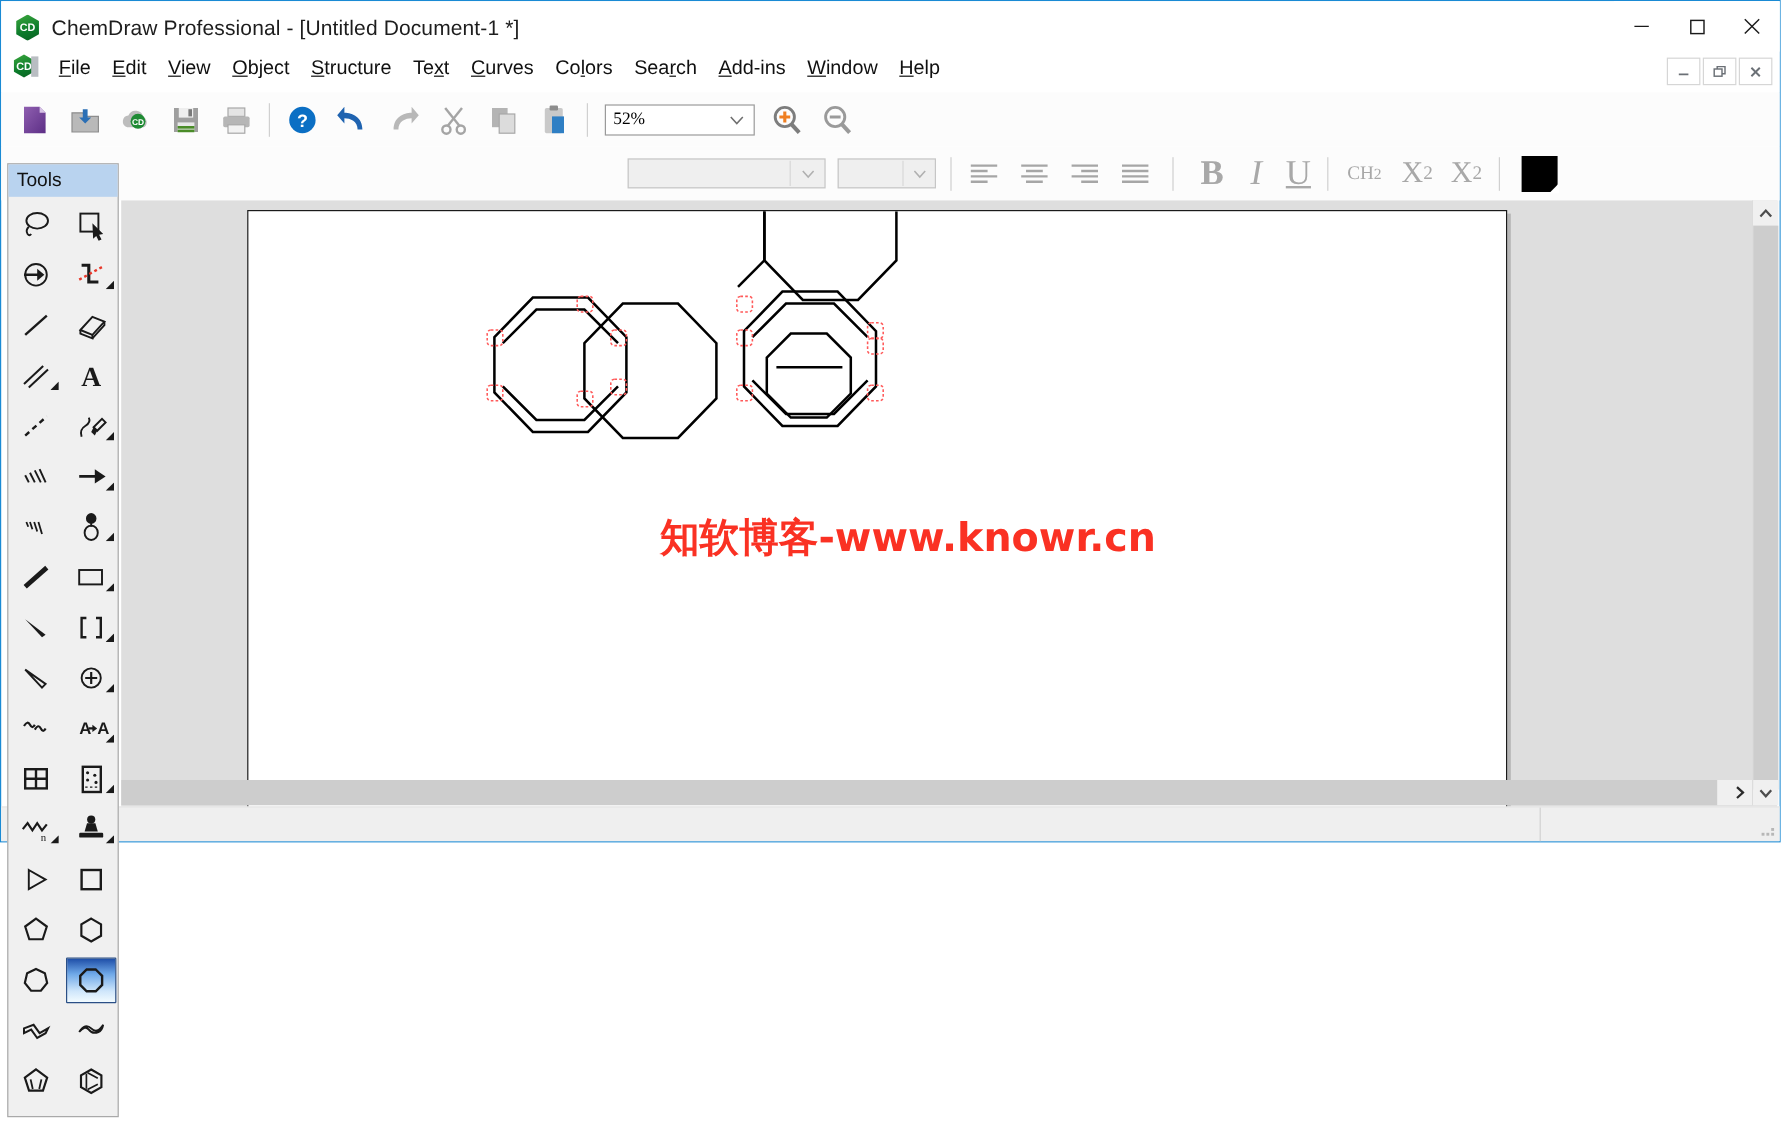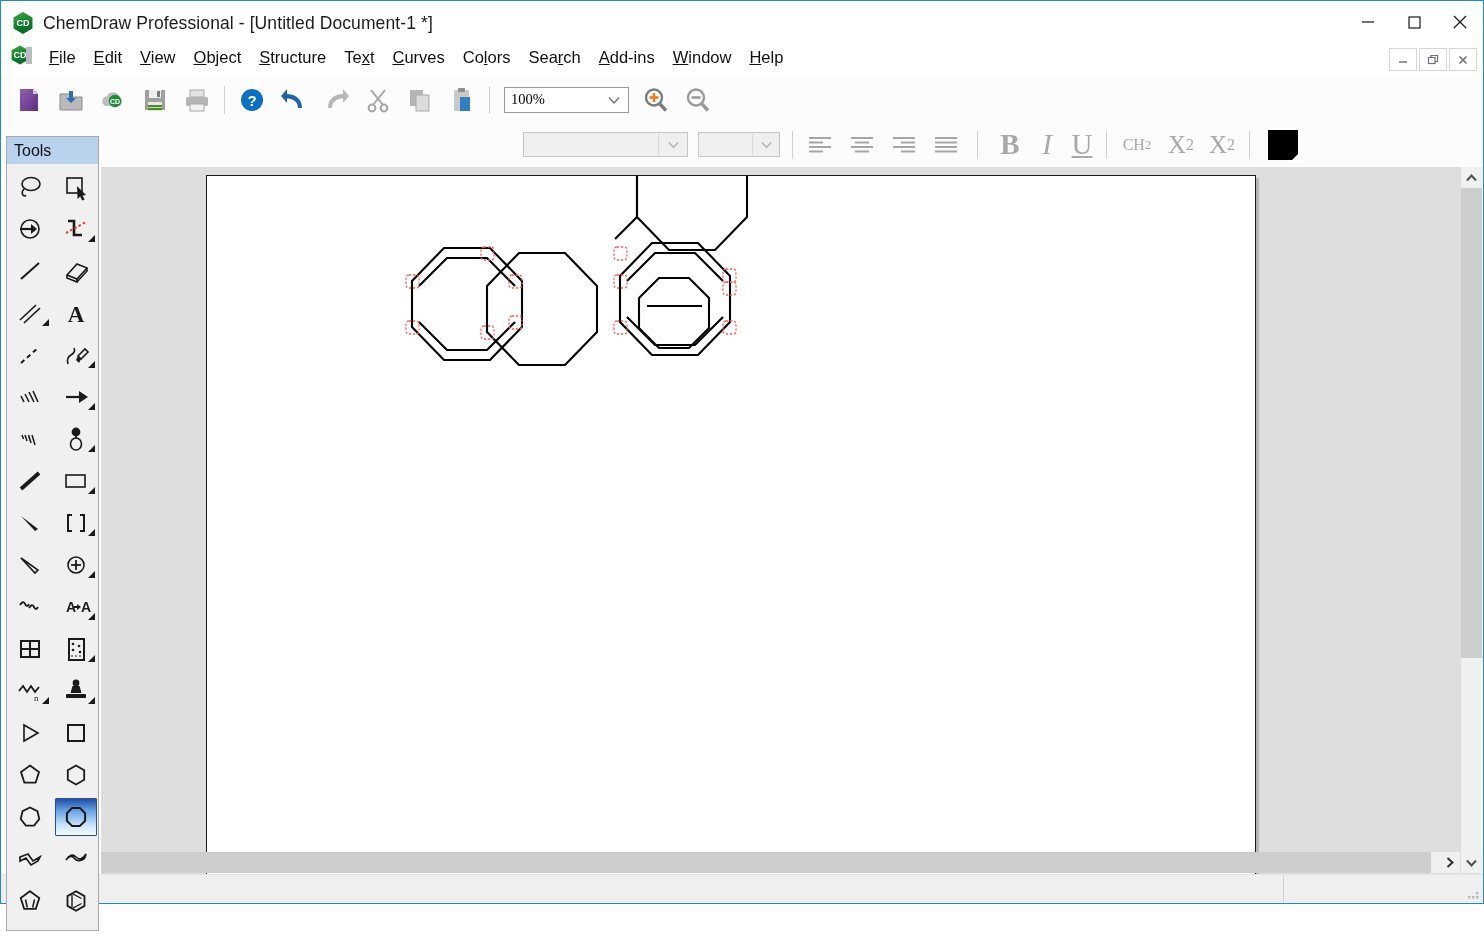--- a/index.html
+++ b/index.html
@@ -2,21 +2,21 @@
 <html><head>
 <meta charset="utf-8">
 <style>
   * { box-sizing: border-box; margin: 0; padding: 0; }
   html, body {
     width: 1484px; height: 938px;
     font-family: "Liberation Sans", sans-serif;
     overflow: hidden; background: #ffffff;
   }
   #app {
-    position: relative; width: 1484px; height: 904px;
+    position: relative; width: 1484px; height: 702px;
     border: 1px solid #1a8ad4; background: #ffffff;
   }
 
   
   .titlebar {
     position: absolute; left: 0; top: 0; width: 1482px; height: 44px;
     background: #ffffff; display: flex; align-items: center;
   }
   .title-icon {
     width: 22px; height: 22px; margin-left: 11px; margin-right: 9px;
@@ -358,21 +358,21 @@
       <svg width="30" height="30" viewBox="0 0 30 30">
         <rect x="7" y="5" width="15" height="21" rx="1.5" fill="#c9c9c9"></rect>
         <rect x="11" y="3" width="7" height="4" rx="1" fill="#8d8d8d"></rect>
         <rect x="13" y="12" width="10" height="14" fill="#2f7fc4"></rect>
       </svg>
     </div>
 
     <div class="tb-sep"></div>
 
     <div class="zoom-combo">
-      <span>100%</span>
+      <span>52%</span>
       <svg class="chev" width="12" height="9" viewBox="0 0 12 9">
         <polyline points="1,1.5 6,7 11,1.5" fill="none" stroke="#707070" stroke-width="1.3"></polyline>
       </svg>
     </div>
 
     <div class="tb-btn" style="margin-left:6px">
       <svg width="30" height="30" viewBox="0 0 30 30">
         <circle cx="13" cy="12.5" r="8" fill="none" stroke="#7d7d7d" stroke-width="2.4"></circle>
         <line x1="18.5" y1="18.5" x2="25" y2="25.5" stroke="#7d7d7d" stroke-width="3.4"></line>
         <line x1="8.5" y1="12.5" x2="17.5" y2="12.5" stroke="#ef7f22" stroke-width="2.6"></line>
@@ -776,20 +776,21 @@
           <rect x="274" y="150" width="13" height="13" rx="3"></rect>
           <rect x="407" y="71" width="13" height="13" rx="3"></rect>
           <rect x="407" y="99" width="13" height="13" rx="3"></rect>
           <rect x="407" y="145" width="13" height="13" rx="3"></rect>
           <rect x="516" y="93" width="13" height="13" rx="3"></rect>
           <rect x="516" y="106" width="13" height="13" rx="3"></rect>
           <rect x="516" y="145" width="13" height="13" rx="3"></rect>
         </g>
       </svg>
 
+      <div class="watermark">知软博客-www.knowr.cn</div>
     </div>
   </div>
 
   <div class="vscroll">
     <div class="vs-arrow">
       <svg width="11" height="8" viewBox="0 0 11 8">
         <polyline points="1,6.5 5.5,1.5 10,6.5" fill="none" stroke="#4d4d4d" stroke-width="1.9"></polyline>
       </svg>
     </div>
     <div class="vs-thumb"></div>

